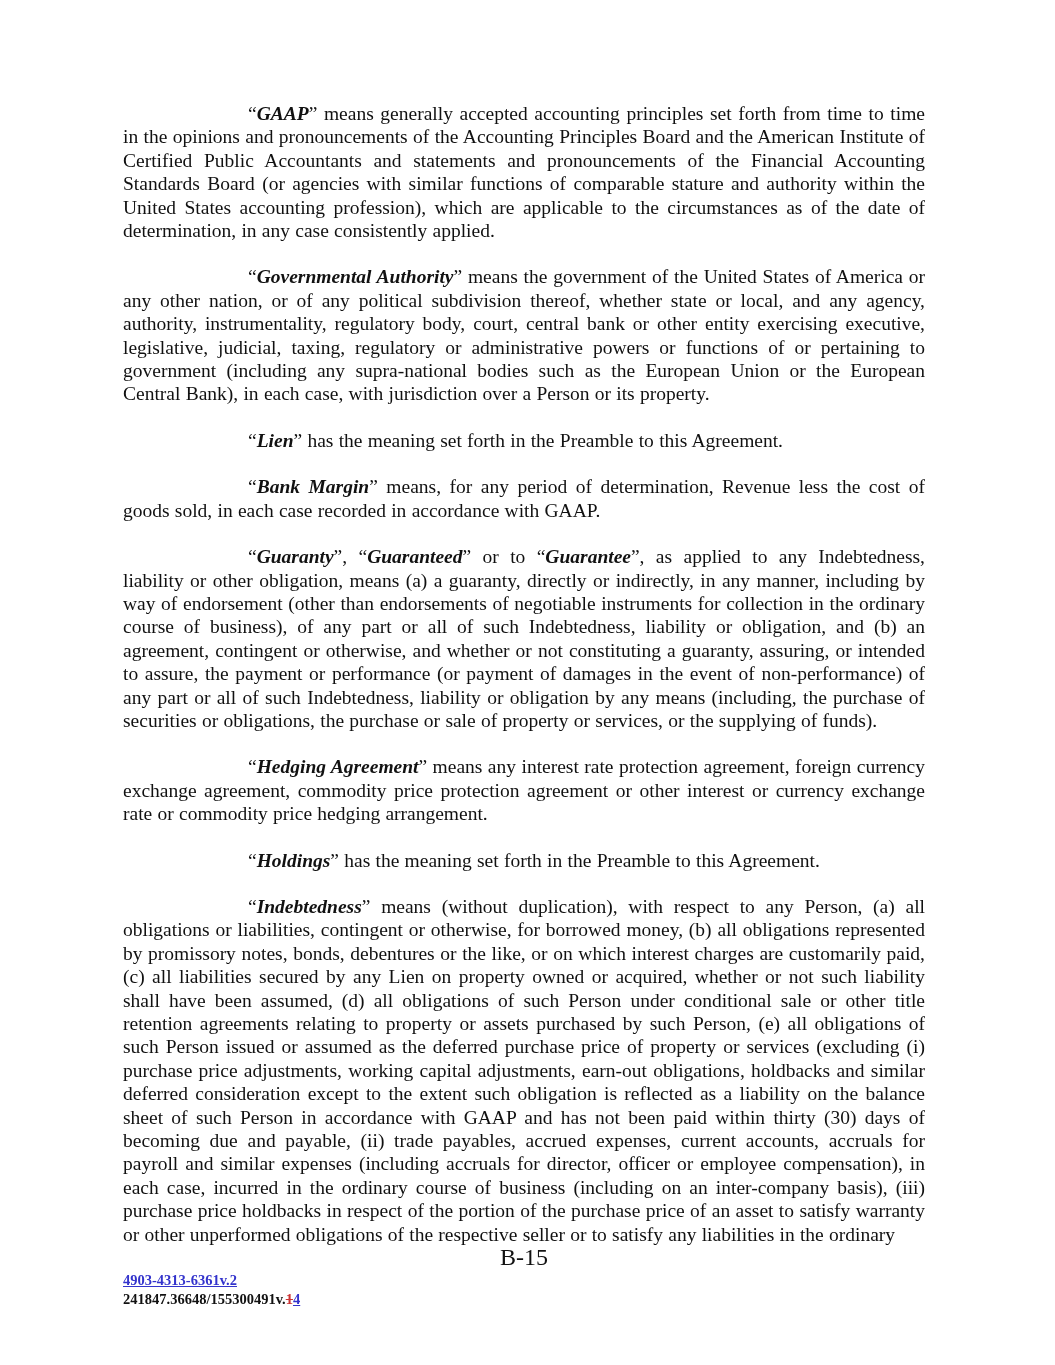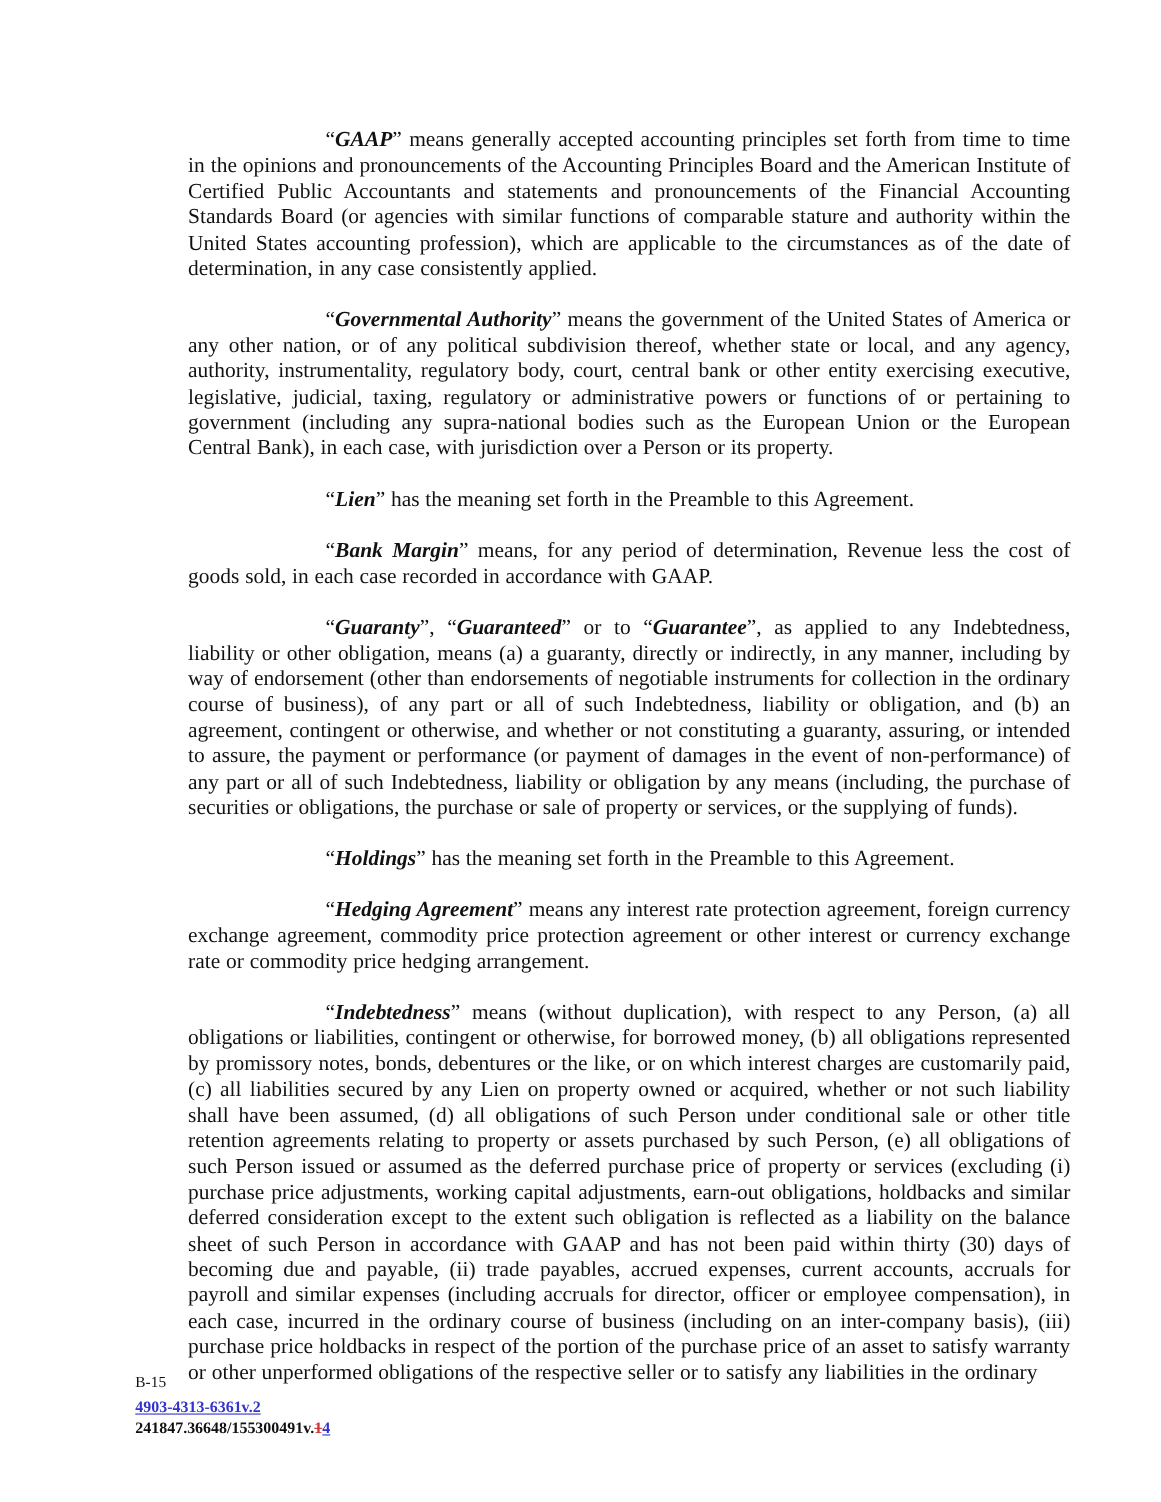--- a/index.html
+++ b/index.html
@@ -16,45 +16,44 @@
     position: relative;
     width: 1055px;
     height: 1365px;
     background: #ffffff;
     overflow: hidden;
     font-family: "Liberation Serif", serif;
     color: var(--text-color);
   }
   .doc-body {
     position: absolute;
-    top: 116px;
+    top: 102px;
     left: 123px;
     width: 802px;
-    margin-left: 48px;
   }
   .para {
     margin: 0 0 23px 0;
     font-size: 19.5px;
     line-height: 23.4px;
     text-align: justify;
     text-indent: 125px;
     word-spacing: 0.02em;
   }
   .para:last-child { margin-bottom: 0; }
   .term {
     font-weight: bold;
     font-style: italic;
   }
   .page-number {
     position: absolute;
     top: 1246px;
     left: 123px;
     width: 802px;
-    text-align: left;
-    font-size: 14px;
+    text-align: center;
+    font-size: 24px;
     line-height: 23px;
   }
   .doc-ids {
     position: absolute;
     top: 1271px;
     left: 123px;
     font-size: 14.5px;
     line-height: 18.5px;
     font-weight: bold;
   }
@@ -71,22 +70,22 @@
 <body>
 
 <div class="page">
 
   <main class="doc-body">
       <p class="para"><span>“</span><span class="term">GAAP</span><span>” means generally accepted accounting principles set forth from time to time in the opinions and pronouncements of the Accounting Principles Board and the American Institute of Certified Public Accountants and statements and pronouncements of the Financial Accounting Standards Board (or agencies with similar functions of comparable stature and authority within the United States accounting profession), which are applicable to the circumstances as of the date of determination, in any case consistently applied.</span></p>
       <p class="para"><span>“</span><span class="term">Governmental Authority</span><span>” means the government of the United States of America or any other nation, or of any political subdivision thereof, whether state or local, and any agency, authority, instrumentality, regulatory body, court, central bank or other entity exercising executive, legislative, judicial, taxing, regulatory or administrative powers or functions of or pertaining to government (including any supra-national bodies such as the European Union or the European Central Bank), in each case, with jurisdiction over a Person or its property.</span></p>
       <p class="para"><span>“</span><span class="term">Lien</span><span>” has the meaning set forth in the Preamble to this Agreement.</span></p>
       <p class="para"><span>“</span><span class="term">Bank Margin</span><span>” means, for any period of determination, Revenue less the cost of goods sold, in each case recorded in accordance with GAAP.</span></p>
       <p class="para"><span>“</span><span class="term">Guaranty</span><span>”, “</span><span class="term">Guaranteed</span><span>” or to “</span><span class="term">Guarantee</span><span>”, as applied to any Indebtedness, liability or other obligation, means (a) a guaranty, directly or indirectly, in any manner, including by way of endorsement (other than endorsements of negotiable instruments for collection in the ordinary course of business), of any part or all of such Indebtedness, liability or obligation, and (b) an agreement, contingent or otherwise, and whether or not constituting a guaranty, assuring, or intended to assure, the payment or performance (or payment of damages in the event of non-performance) of any part or all of such Indebtedness, liability or obligation by any means (including, the purchase of securities or obligations, the purchase or sale of property or services, or the supplying of funds).</span></p>
+      <p class="para"><span>“</span><span class="term">Hedging Agreement</span><span>” means any interest rate protection agreement, foreign currency exchange agreement, commodity price protection agreement or other interest or currency exchange rate or commodity price hedging arrangement.</span></p>
       <p class="para"><span>“</span><span class="term">Holdings</span><span>” has the meaning set forth in the Preamble to this Agreement.</span></p>
-      <p class="para"><span>“</span><span class="term">Hedging Agreement</span><span>” means any interest rate protection agreement, foreign currency exchange agreement, commodity price protection agreement or other interest or currency exchange rate or commodity price hedging arrangement.</span></p>
       <p class="para"><span>“</span><span class="term">Indebtedness</span><span>” means (without duplication), with respect to any Person, (a) all obligations or liabilities, contingent or otherwise, for borrowed money, (b) all obligations represented by promissory notes, bonds, debentures or the like, or on which interest charges are customarily paid, (c) all liabilities secured by any Lien on property owned or acquired, whether or not such liability shall have been assumed, (d) all obligations of such Person under conditional sale or other title retention agreements relating to property or assets purchased by such Person, (e) all obligations of such Person issued or assumed as the deferred purchase price of property or services (excluding (i) purchase price adjustments, working capital adjustments, earn-out obligations, holdbacks and similar deferred consideration except to the extent such obligation is reflected as a liability on the balance sheet of such Person in accordance with GAAP and has not been paid within thirty (30) days of becoming due and payable, (ii) trade payables, accrued expenses, current accounts, accruals for payroll and similar expenses (including accruals for director, officer or employee compensation), in each case, incurred in the ordinary course of business (including on an inter-company basis), (iii) purchase price holdbacks in respect of the portion of the purchase price of an asset to satisfy warranty or other unperformed obligations of the respective seller or to satisfy any liabilities in the ordinary</span></p>
     </main>
 
   <div class="page-number">B-15</div>
 
   <div class="doc-ids">
     <div><span class="ins">4903-4313-6361v.2</span></div>
     <div><span>241847.36648/155300491v.</span><span class="del">1</span><span class="ins">4</span></div>
   </div>
 

